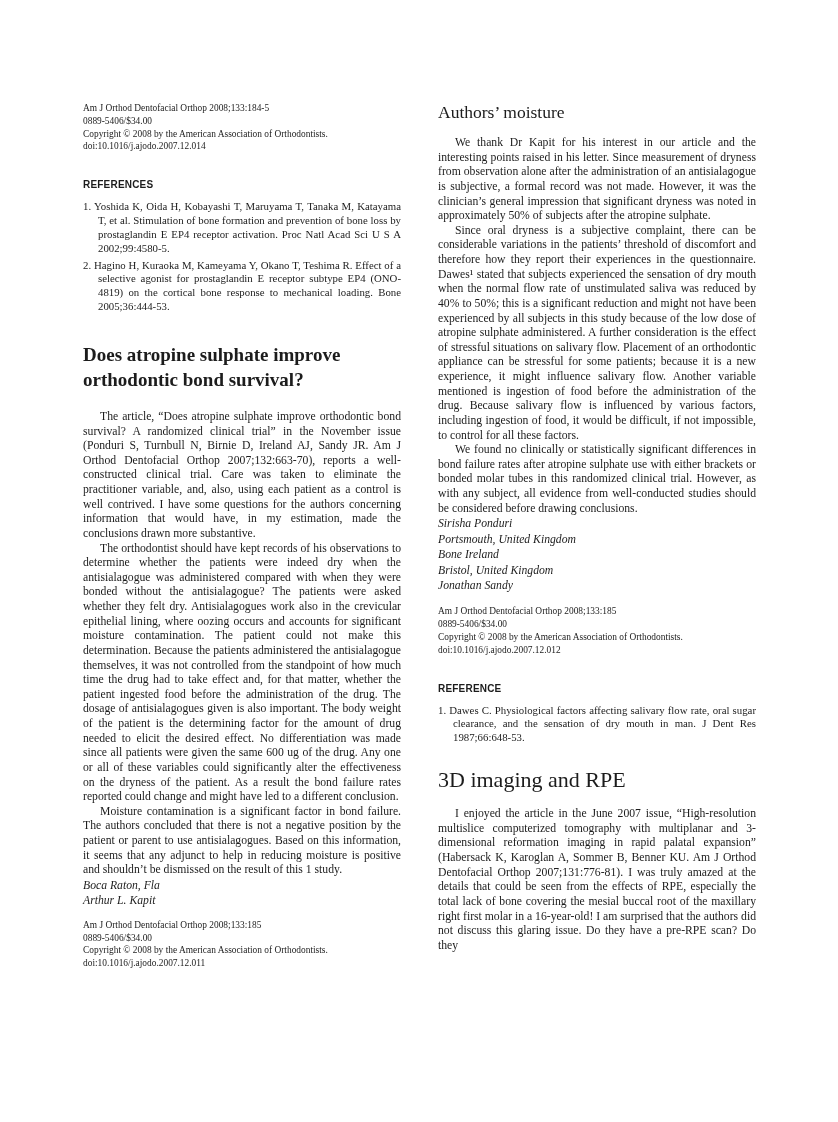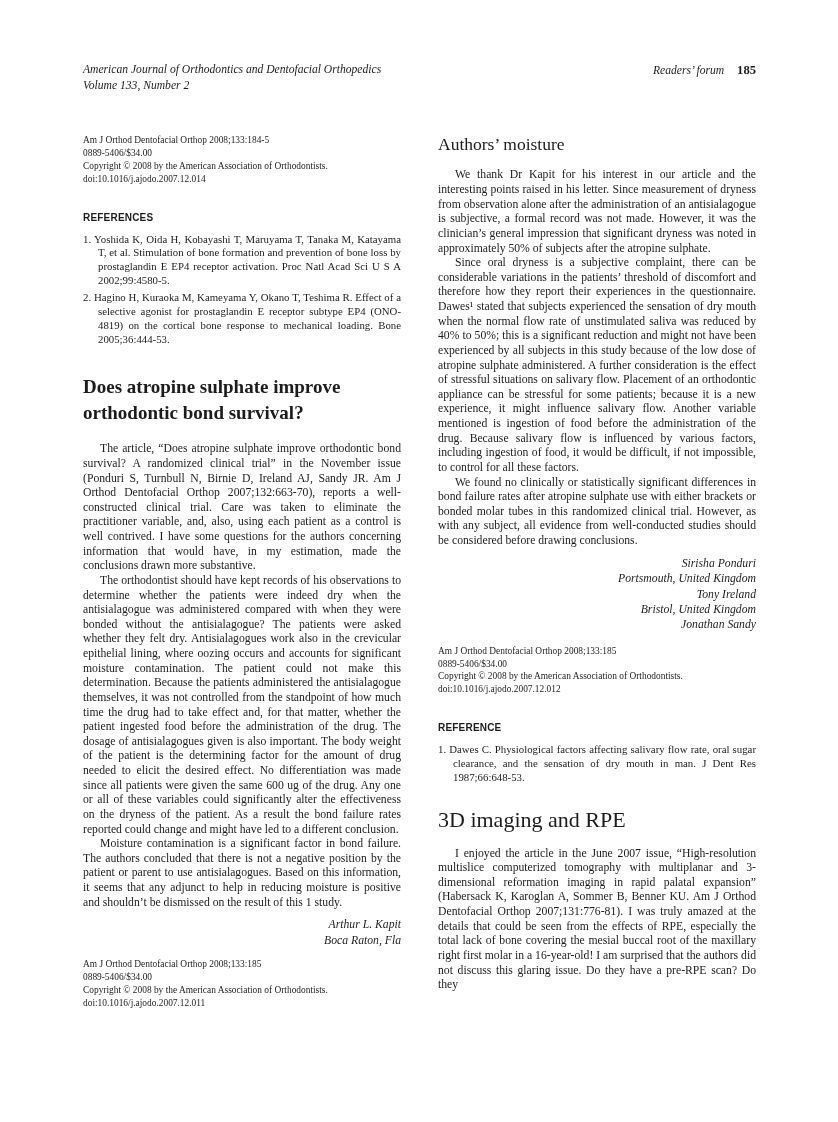--- a/index.html
+++ b/index.html
@@ -97,45 +97,34 @@
   
   .para {
     font-size: 11.7px;
     line-height: 1.25;
     text-align: justify;
     text-indent: 17px;
     margin: 0;
   }
   
   .signature {
-    margin-top: 7px;
-    text-align: right;
+    text-align: left;
     font-style: italic;
     font-size: 11.7px;
     line-height: 1.32;
   }
   .sig-line { display: block; }
   .cite-after-sig { margin-top: 12px; }
 </style>
 </head>
 <body>
 
 <div class="page">
   <div class="content">
 
-    <div class="running-head">
-      <div class="rh-left">
-        <div>American Journal of Orthodontics and Dentofacial Orthopedics</div>
-        <div>Volume 133, Number 2</div>
-      </div>
-      <div class="rh-right">
-        <span class="rh-section">Readers’ forum</span>
-        <span class="rh-page">185</span>
-      </div>
-    </div>
 
     <div class="columns">
 
       <div class="col">
 
         <div class="citation">
           <div>Am J Orthod Dentofacial Orthop 2008;133:184-5</div>
           <div>0889-5406/$34.00</div>
           <div>Copyright © 2008 by the American Association of Orthodontists.</div>
           <div>doi:10.1016/j.ajodo.2007.12.014</div>
@@ -145,22 +134,22 @@
         <div class="reference">1. Yoshida K, Oida H, Kobayashi T, Maruyama T, Tanaka M, Katayama T, et al. Stimulation of bone formation and prevention of bone loss by prostaglandin E EP4 receptor activation. Proc Natl Acad Sci U S A 2002;99:4580-5.</div>
         <div class="reference">2. Hagino H, Kuraoka M, Kameyama Y, Okano T, Teshima R. Effect of a selective agonist for prostaglandin E receptor subtype EP4 (ONO-4819) on the cortical bone response to mechanical loading. Bone 2005;36:444-53.</div>
 
         <h1 class="article-title">Does atropine sulphate improve orthodontic bond survival?</h1>
 
         <p class="para">The article, “Does atropine sulphate improve orthodontic bond survival? A randomized clinical trial” in the November issue (Ponduri S, Turnbull N, Birnie D, Ireland AJ, Sandy JR. Am J Orthod Dentofacial Orthop 2007;132:663-70), reports a well-constructed clinical trial. Care was taken to eliminate the practitioner variable, and, also, using each patient as a control is well contrived. I have some questions for the authors concerning information that would have, in my estimation, made the conclusions drawn more substantive.</p>
         <p class="para">The orthodontist should have kept records of his observations to determine whether the patients were indeed dry when the antisialagogue was administered compared with when they were bonded without the antisialagogue? The patients were asked whether they felt dry. Antisialagogues work also in the crevicular epithelial lining, where oozing occurs and accounts for significant moisture contamination. The patient could not make this determination. Because the patients administered the antisialagogue themselves, it was not controlled from the standpoint of how much time the drug had to take effect and, for that matter, whether the patient ingested food before the administration of the drug. The dosage of antisialagogues given is also important. The body weight of the patient is the determining factor for the amount of drug needed to elicit the desired effect. No differentiation was made since all patients were given the same 600 ug of the drug. Any one or all of these variables could significantly alter the effectiveness on the dryness of the patient. As a result the bond failure rates reported could change and might have led to a different conclusion.</p>
         <p class="para">Moisture contamination is a significant factor in bond failure. The authors concluded that there is not a negative position by the patient or parent to use antisialagogues. Based on this information, it seems that any adjunct to help in reducing moisture is positive and shouldn’t be dismissed on the result of this 1 study.</p>
 
         <div class="signature">
+          <span class="sig-line">Boca Raton, Fla</span>
           <span class="sig-line">Arthur L. Kapit</span>
-          <span class="sig-line">Boca Raton, Fla</span>
         </div>
 
         <div class="citation cite-bottom">
           <div>Am J Orthod Dentofacial Orthop 2008;133:185</div>
           <div>0889-5406/$34.00</div>
           <div>Copyright © 2008 by the American Association of Orthodontists.</div>
           <div>doi:10.1016/j.ajodo.2007.12.011</div>
         </div>
       </div>
 
@@ -168,21 +157,21 @@
 
         <h2 class="response-heading">Authors’ moisture</h2>
 
         <p class="para">We thank Dr Kapit for his interest in our article and the interesting points raised in his letter. Since measurement of dryness from observation alone after the administration of an antisialagogue is subjective, a formal record was not made. However, it was the clinician’s general impression that significant dryness was noted in approximately 50% of subjects after the atropine sulphate.</p>
         <p class="para">Since oral dryness is a subjective complaint, there can be considerable variations in the patients’ threshold of discomfort and therefore how they report their experiences in the questionnaire. Dawes¹ stated that subjects experienced the sensation of dry mouth when the normal flow rate of unstimulated saliva was reduced by 40% to 50%; this is a significant reduction and might not have been experienced by all subjects in this study because of the low dose of atropine sulphate administered. A further consideration is the effect of stressful situations on salivary flow. Placement of an orthodontic appliance can be stressful for some patients; because it is a new experience, it might influence salivary flow. Another variable mentioned is ingestion of food before the administration of the drug. Because salivary flow is influenced by various factors, including ingestion of food, it would be difficult, if not impossible, to control for all these factors.</p>
         <p class="para">We found no clinically or statistically significant differences in bond failure rates after atropine sulphate use with either brackets or bonded molar tubes in this randomized clinical trial. However, as with any subject, all evidence from well-conducted studies should be considered before drawing conclusions.</p>
 
         <div class="signature">
           <span class="sig-line">Sirisha Ponduri</span>
           <span class="sig-line">Portsmouth, United Kingdom</span>
-          <span class="sig-line">Tony Ireland</span>
+          <span class="sig-line">Bone Ireland</span>
           <span class="sig-line">Bristol, United Kingdom</span>
           <span class="sig-line">Jonathan Sandy</span>
         </div>
 
         <div class="citation cite-after-sig">
           <div>Am J Orthod Dentofacial Orthop 2008;133:185</div>
           <div>0889-5406/$34.00</div>
           <div>Copyright © 2008 by the American Association of Orthodontists.</div>
           <div>doi:10.1016/j.ajodo.2007.12.012</div>
         </div>

